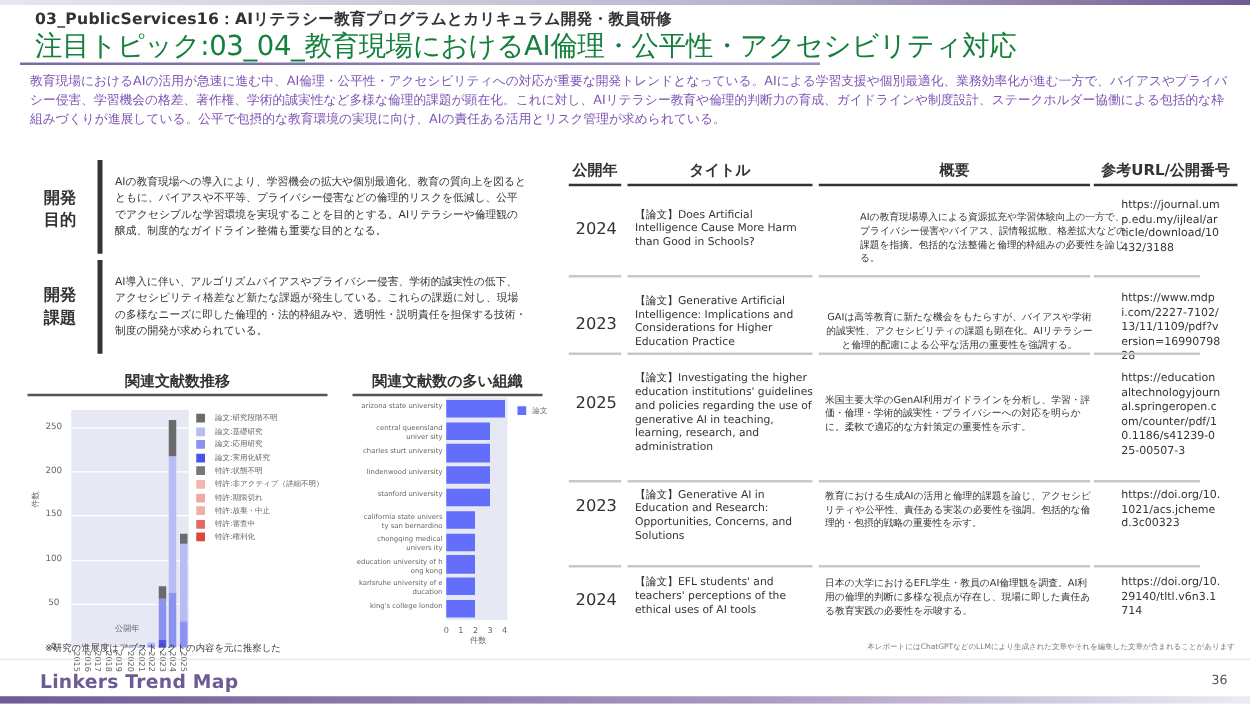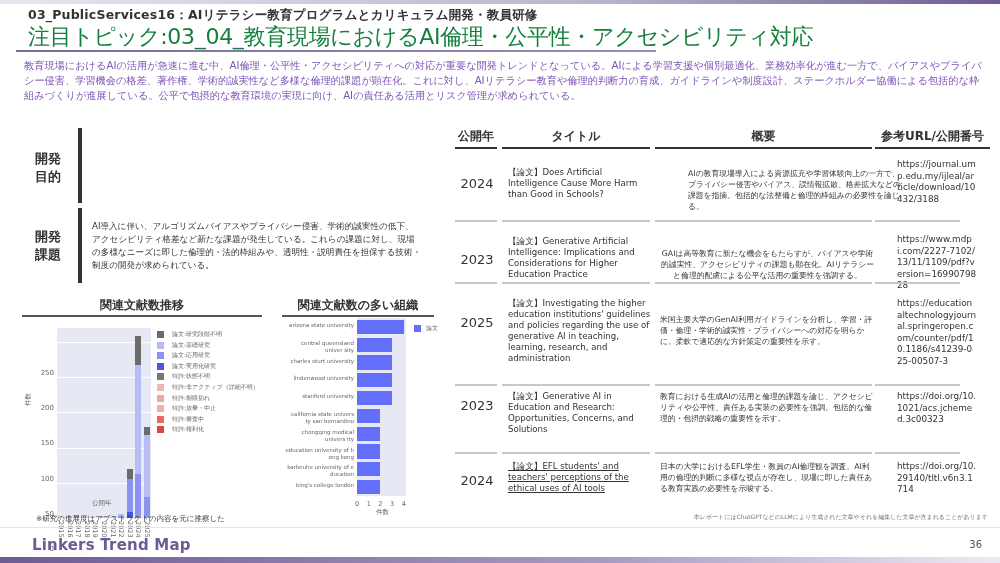--- a/index.html
+++ b/index.html
@@ -9,21 +9,21 @@
   .topic-title { position: absolute; left: 28px; top: 22px; font-size: 22px; color: #15803d; letter-spacing: -0.3px; white-space: nowrap; }
   .title-rule { position: absolute; left: 16px; top: 50px; width: 640px; height: 2px; background: linear-gradient(90deg, #7a6aa3, #9a8bc0); }
   .summary { position: absolute; left: 24px; top: 58px; width: 960px; font-size: 10.2px; line-height: 15px; color: #7e54b6; }
   .purpose-block { position: absolute; left: 30px; width: 410px; }
   .purpose-label { position: absolute; left: 0; width: 36px; font-size: 13px; font-weight: bold; color: #333; line-height: 18px; text-align: center; }
   .purpose-bar { position: absolute; left: 48px; width: 4px; background: #333; }
   .purpose-text { position: absolute; left: 62px; width: 330px; font-size: 8.6px; line-height: 13px; color: #333; }
   .chart-title { position: absolute; font-size: 12px; font-weight: bold; color: #333; text-align: center; border-bottom: 2px solid #555; padding-bottom: 1px; }
   .plot { position: absolute; background: #e6e9f4; }
   .gridline { position: absolute; left: 0; right: 0; height: 1px; background: #fff; }
-  .ytick { position: absolute; font-size: 7px; color: #666; text-align: right; width: 22px; margin-top: 32px; }
+  .ytick { position: absolute; font-size: 7px; color: #666; text-align: center; width: 22px; }
   .xtick { position: absolute; font-size: 6.5px; color: #666; transform: rotate(90deg); transform-origin: left top; white-space: nowrap; }
   .legend-row { position: absolute; font-size: 6px; color: #666; display: flex; align-items: center; white-space: nowrap; }
   .legend-sw { width: 7px; height: 7px; margin-right: 8px; }
   .axis-label { position: absolute; font-size: 6.5px; color: #666; }
   .hbar { position: absolute; background: #636efa; }
   .hbar-label { position: absolute; font-size: 5.5px; color: #666; text-align: right; width: 70px; line-height: 7px; }
   .footnote { position: absolute; left: 36px; top: 514px; font-size: 7.5px; color: #333; }
   .table { position: absolute; left: 455px; top: 128px; width: 535px; }
   .th { position: absolute; top: 0; font-size: 12px; font-weight: bold; color: #333; text-align: center; border-bottom: 2px solid #333; padding-bottom: 2px; }
   .row-sep { position: absolute; height: 2px; background: #c8c8c8; }
@@ -46,20 +46,21 @@
 <div class="topic-title">注目トピック:03_04_教育現場におけるAI倫理・公平性・アクセシビリティ対応</div>
 <div class="title-rule"></div>
 <div class="summary">教育現場におけるAIの活用が急速に進む中、AI倫理・公平性・アクセシビリティへの対応が重要な開発トレンドとなっている。AIによる学習支援や個別最適化、業務効率化が進む一方で、バイアスやプライバシー侵害、学習機会の格差、著作権、学術的誠実性など多様な倫理的課題が顕在化。これに対し、AIリテラシー教育や倫理的判断力の育成、ガイドラインや制度設計、ステークホルダー協働による包括的な枠組みづくりが進展している。公平で包摂的な教育環境の実現に向け、AIの責任ある活用とリスク管理が求められている。</div>
 
 <div class="purpose-block" style="top:128px;height:75px;">
   <div class="purpose-label" style="top:22px;">
     <div>開発</div>
       <div>目的</div>
   </div>
   <div class="purpose-bar" style="top:0;height:75px;"></div>
+  <div class="purpose-text" style="top:12px;">AIの教育現場への導入により、学習機会の拡大や個別最適化、教育の質向上を図るとともに、バイアスや不平等、プライバシー侵害などの倫理的リスクを低減し、公平でアクセシブルな学習環境を実現することを目的とする。AIリテラシーや倫理観の醸成、制度的なガイドライン整備も重要な目的となる。</div>
 </div>
 
 <div class="purpose-block" style="top:208px;height:75px;">
   <div class="purpose-label" style="top:20px;">
     <div>開発</div>
       <div>課題</div>
   </div>
   <div class="purpose-bar" style="top:0;height:75px;"></div>
   <div class="purpose-text" style="top:12px;">AI導入に伴い、アルゴリズムバイアスやプライバシー侵害、学術的誠実性の低下、アクセシビリティ格差など新たな課題が発生している。これらの課題に対し、現場の多様なニーズに即した倫理的・法的枠組みや、透明性・説明責任を担保する技術・制度の開発が求められている。</div>
 </div>
@@ -228,21 +229,21 @@
         <div class="cell-title" style="left: 53px; top: 263px;">【論文】Generative AI in Education and Research: Opportunities, Concerns, and Solutions</div>
         <div class="cell-summary" style="left: 205px; top: 263px;">教育における生成AIの活用と倫理的課題を論じ、アクセシビリティや公平性、責任ある実装の必要性を強調。包括的な倫理的・包摂的戦略の重要性を示す。</div>
         <div class="cell-url" style="left: 442px; top: 263px;">https://doi.org/10.1021/acs.jchemed.3c00323</div>
       </div>
       <div class="row-sep" style="left: 0px; width: 42px; top: 324px;"></div>
       <div class="row-sep" style="left: 47px; width: 148px; top: 324px;"></div>
       <div class="row-sep" style="left: 200px; width: 217px; top: 324px;"></div>
       <div class="row-sep" style="left: 420px; width: 85px; top: 324px;"></div>
       <div>
         <div class="cell-year" style="left: 2px; top: 345px;">2024</div>
-        <div class="cell-title" style="left: 53px; top: 333px; text-decoration: underline;">【論文】EFL students' and teachers' perceptions of the ethical uses of AI tools</div>
+        <div class="cell-title" style="left: 53px; top: 333px;">【論文】EFL students' and teachers' perceptions of the ethical uses of AI tools</div>
         <div class="cell-summary" style="left: 205px; top: 333px;">日本の大学におけるEFL学生・教員のAI倫理観を調査。AI利用の倫理的判断に多様な視点が存在し、現場に即した責任ある教育実践の必要性を示唆する。</div>
         <div class="cell-url" style="left: 442px; top: 333px;">https://doi.org/10.29140/tltl.v6n3.1714</div>
       </div>
     </div>
 </div>
 
 <div class="llm-note">本レポートにはChatGPTなどのLLMにより生成された文章やそれを編集した文章が含まれることがあります</div>
 <div class="footer-rule"></div>
 <div class="brand">Linkers Trend Map</div>
 <div class="copyright">Copyright © Linkers Corporation. All rights reserved.</div>

